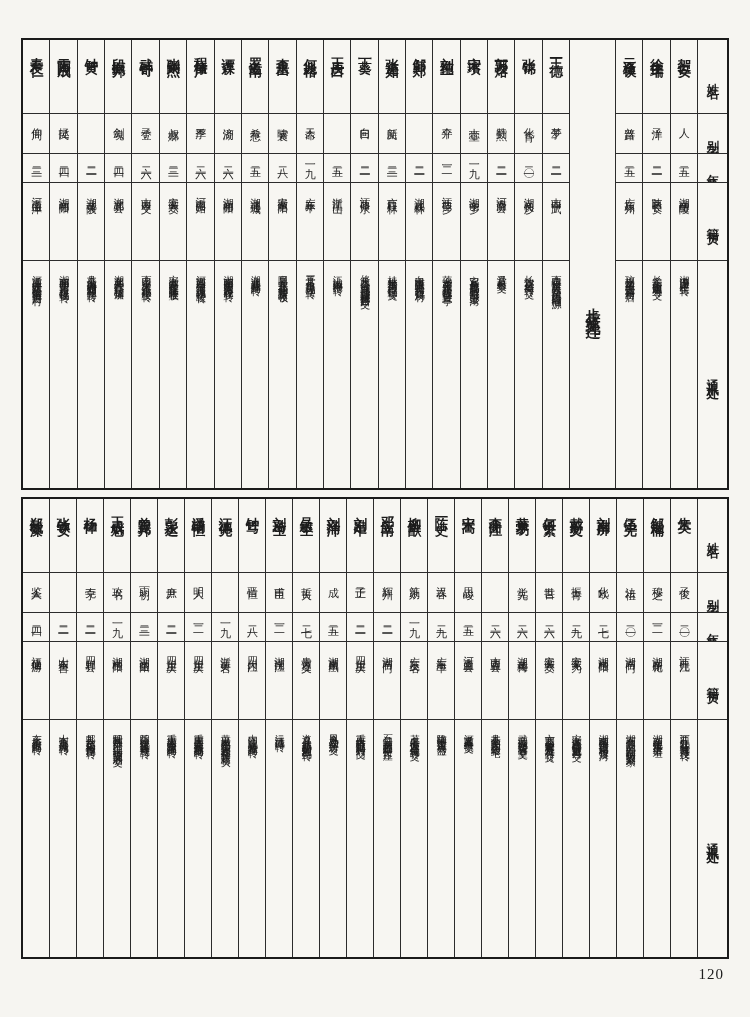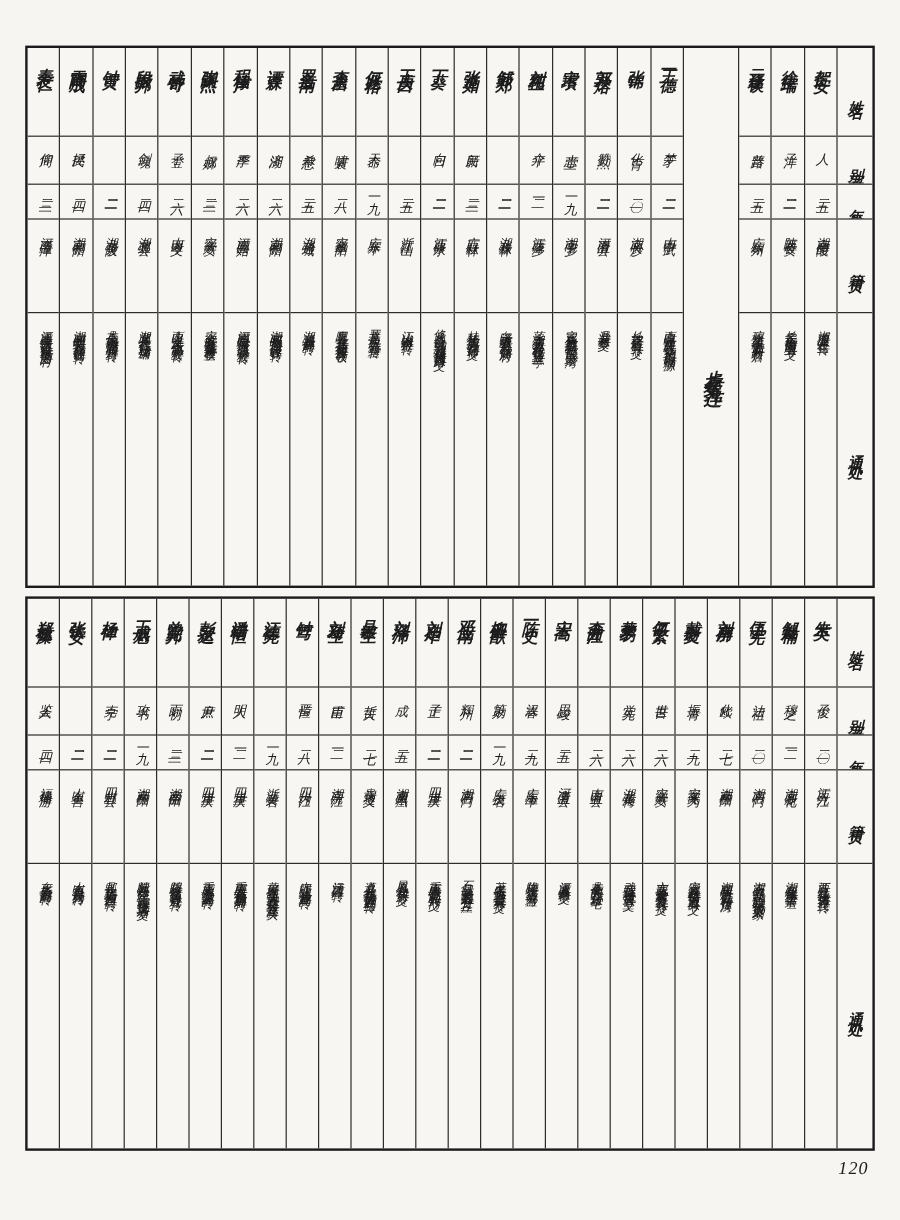--- a/index.html
+++ b/index.html
@@ -3,21 +3,21 @@
 <meta charset="utf-8">
 <style>
   html,body{margin:0;padding:0;}
   body{
     width:750px;height:1017px;position:relative;
     background:#f6f5f1;
     font-family:"Liberation Serif","DejaVu Serif",serif;
     color:#1c1c1c;
     overflow:hidden;
   }
-  .page{position:absolute;inset:0;font-style:italic;}
+  .page{position:absolute;inset:0;}
   .table{
     position:absolute;left:21px;width:708px;
     display:flex;flex-direction:row-reverse;
     border:2px solid #1b1b1b;box-sizing:border-box;
     background:#f7f6f2;
   }
   .table-top{top:38px;height:452px;}
   .table-bottom{top:497px;height:462px;}
   .col{display:flex;flex-direction:column;border-left:1px solid #2c2c2c;min-width:0;box-sizing:border-box;}
   .col:last-child{border-left:none;}

